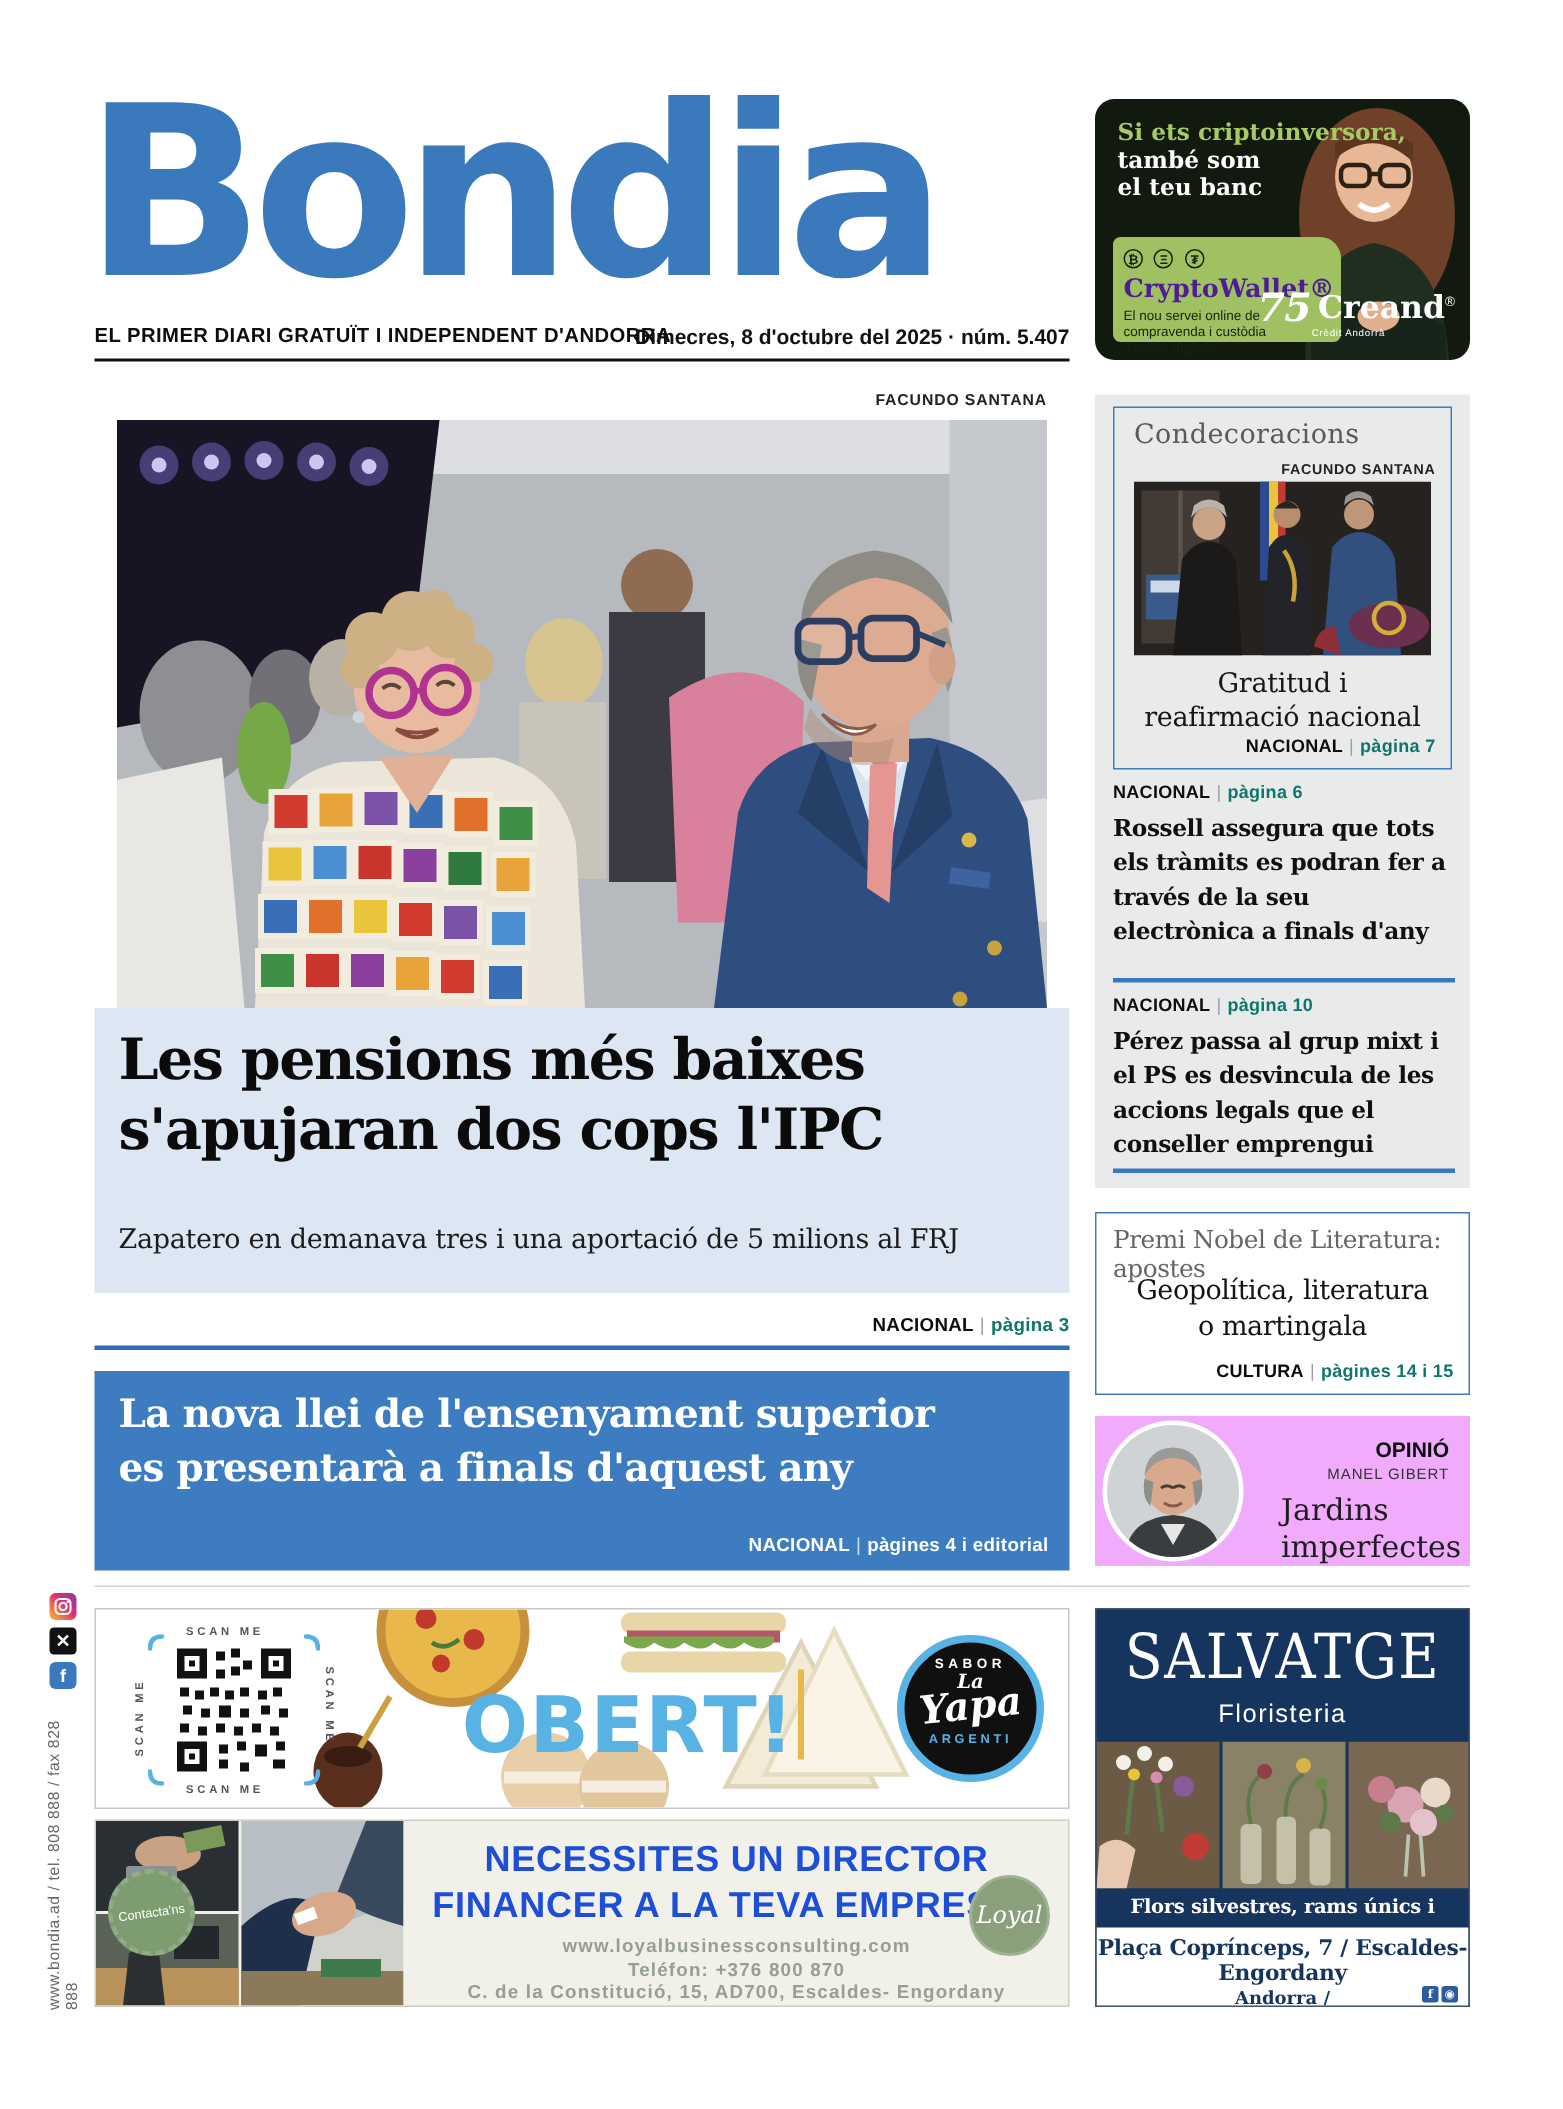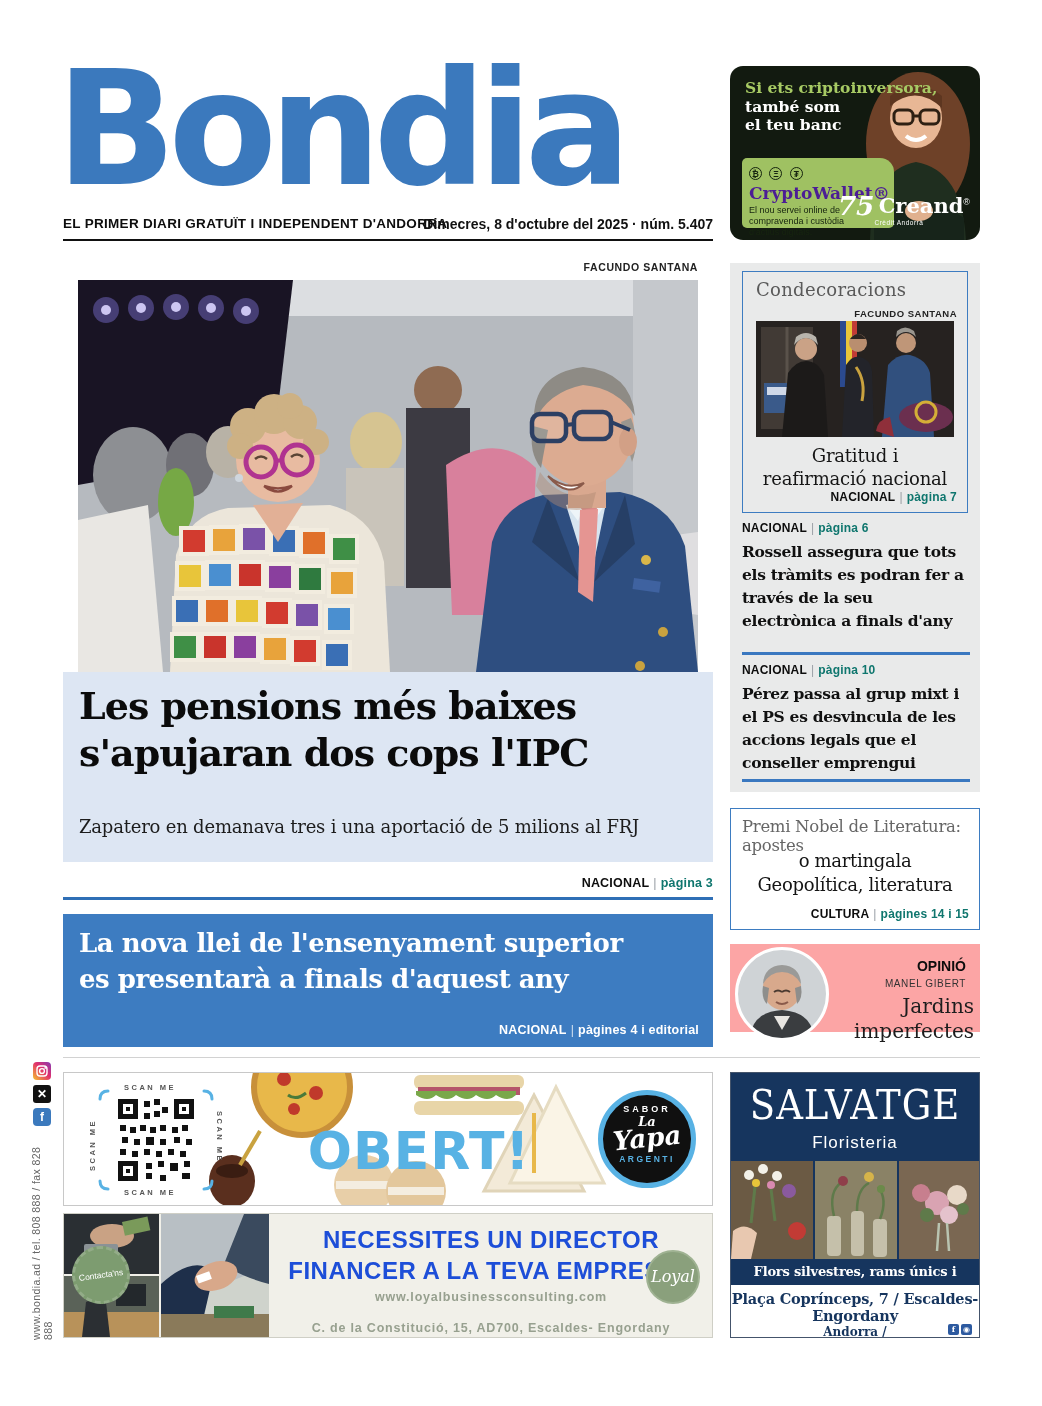--- a/index.html
+++ b/index.html
@@ -63,21 +63,21 @@
   .teaser-rule { left:742px; width:228px; height:2.5px; background:#3a78c0; }
 
   .nobel-box { left:730px; top:808px; width:250px; height:122px; background:#fff; border:1.5px solid #3d7cc1; }
   .nobel-label { position:absolute; left:11px; top:8px; font-family:"DejaVu Serif", serif;
                  font-size:16.5px; letter-spacing:-.3px; color:#666; }
   .nobel-headline { position:absolute; left:0; top:40px; width:100%; text-align:center;
                     font-family:"DejaVu Serif", serif; font-size:18px; line-height:1.35;
                     letter-spacing:-.3px; color:#141414; }
   .nobel-kicker { position:absolute; right:10px; bottom:8px; }
 
-  .opinion-box { left:730px; top:944px; width:250px; height:88px; background:#fca5a5;text-align:right; }
+  .opinion-box { left:730px; top:944px; width:250px; height:100px; background:#f0abfc; }
   .op-portrait { position:absolute; left:5px; top:3px; width:94px; height:94px; border-radius:50%;
                  background:#fff; overflow:hidden; border:3px solid #fff; }
   .op-label { position:absolute; right:14px; top:14px; font-size:14px; font-weight:800; color:#0d0d0d; }
   .op-author { position:absolute; right:14px; top:34px; font-size:10px; letter-spacing:.6px; color:#333; }
   .op-title { position:absolute; left:124px; top:50px; font-family:"DejaVu Serif", serif;
               font-size:20px; line-height:1.25; color:#1d1d1d; }
 
   
   .strip-icons { left:33px; top:1062px; width:18px; }
   .strip-icon { width:18px; height:18px; border-radius:4px; margin-bottom:5px;
@@ -378,22 +378,22 @@
     <div class="kicker small">
       <span class="sec">NACIONAL</span><span class="div">|</span><span class="pg">pàgina 10</span>
     </div>
     <div class="teaser-hl">Pérez passa al grup mixt i el PS es desvincula de les accions legals que el conseller emprengui</div>
   </div>
   <div class="abs teaser-rule" style="top:779px"></div>
 
   <div class="abs nobel-box">
     <div class="nobel-label">Premi Nobel de Literatura: apostes</div>
     <div class="nobel-headline">
+      <div>Geopolítica, literatura</div>
       <div>o martingala</div>
-      <div>Geopolítica, literatura</div>
     </div>
     <div class="nobel-kicker kicker small">
       <span class="sec">CULTURA</span><span class="div">|</span><span class="pg">pàgines 14 i 15</span>
     </div>
   </div>
 
   <div class="abs opinion-box">
     <div class="op-portrait">
       <svg width="88" height="88" viewBox="0 0 88 88">
         <rect width="88" height="88" fill="#cfd3d6"></rect>
@@ -545,20 +545,21 @@
       <rect x="132" y="62" width="14" height="8" fill="#fff" transform="rotate(-20 132 62)"></rect>
       <rect x="97" y="100" width="108" height="23" fill="#8a7a5a"></rect>
       <rect x="150" y="92" width="40" height="12" fill="#3f7a4a"></rect>
     </svg>
     <div class="contact-badge">Contacta'ns</div>
     <div class="loyal-hl">
       <div>NECESSITES UN DIRECTOR</div>
       <div>FINANCER A LA TEVA EMPRESA?</div>
     </div>
     <div class="loyal-line" style="top:76px">www.loyalbusinessconsulting.com</div>
+    <div class="loyal-line" style="top:92px">Teléfon: +376 800 870</div>
     <div class="loyal-line" style="top:107px">C. de la Constitució, 15, AD700, Escaldes- Engordany</div>
     <div class="loyal-logo">Loyal</div>
   </div>
 
   <div class="abs salvatge">
     <div class="sal-brand">SALVATGE</div>
     <div class="sal-sub">Floristeria</div>
     <svg class="sal-photos" viewBox="0 0 250 98" preserveAspectRatio="none">
       <rect x="0" y="0" width="82" height="98" fill="#6b5a44"></rect>
       <rect x="84" y="0" width="82" height="98" fill="#8a8266"></rect>

